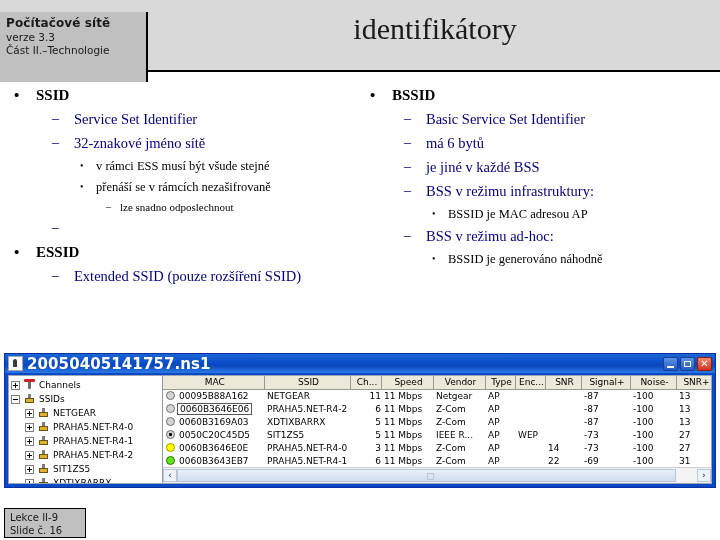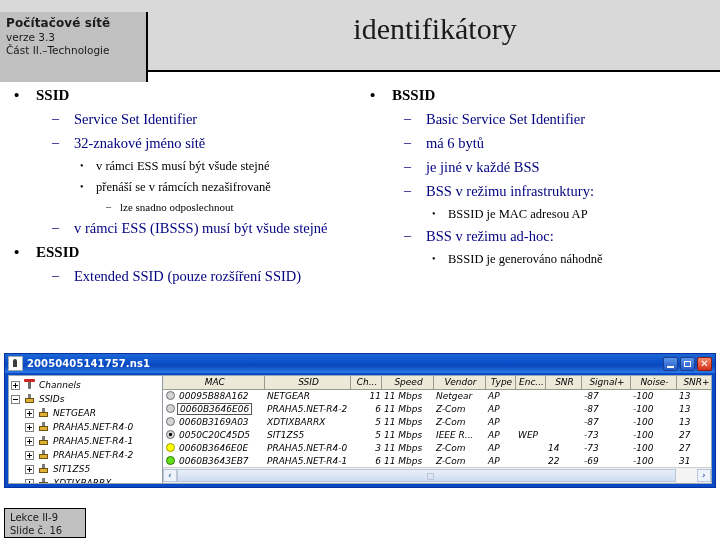--- a/index.html
+++ b/index.html
@@ -107,21 +107,21 @@
   .tb-icon:after {
     content: "";
     position: absolute; left: 4px; top: 2px;
     width: 4px; height: 8px;
     background: #3b3b3b;
     border-radius: 2px 2px 0 0;
   }
   .tb-title {
     color: #ffffff;
     font-family: "DejaVu Sans", sans-serif;
-    font-size: 10px;
+    font-size: 15px;
     font-weight: bold;
     letter-spacing: .1px;
     white-space: nowrap;
   }
   .tb-buttons { margin-left: auto; display: flex; gap: 2px; padding-right: 3px; }
   .tbtn {
     width: 15px; height: 14px;
     border: 1px solid #1b3f8f;
     border-radius: 2px;
     position: relative;
@@ -143,21 +143,20 @@
     text-align:center; line-height:14px;
   }
 
   .appbody {
     position: absolute;
     left: 3px; top: 21px; right: 3px; bottom: 3px;
     background: #8b5cf6;
     border: 1px solid #9aa7b5;
     box-sizing: border-box;
     display: flex;
-    font-style: italic;
   }
 
   
   .treepane {
     width: 154px;
     flex: 0 0 154px;
     background: #ffffff;
     border-right: 1px solid #8f9aa6;
     box-sizing: border-box;
     padding: 2px 0 0 2px;
@@ -335,21 +334,20 @@
     <div class="lv3">
       <span class="bl">•</span>
       <span class="tx">přenáší se v rámcích  nezašifrovaně</span>
     </div>
     <div class="lv4">
       <span class="bl">–</span>
       <span class="tx">lze snadno odposlechnout</span>
     </div>
     <div class="lv2">
       <span class="bl">–</span>
-      <span class="tx">v rámci ESS (IBSSS) musí být všude stejné</span>
     </div>
     <div class="lv1" style="margin-top:6px;">
       <span class="bl">•</span>
       <span class="tx">ESSID</span>
     </div>
     <div class="lv2">
       <span class="bl">–</span>
       <span class="tx">Extended SSID (pouze rozšíření SSID)</span>
     </div>
   </div>

